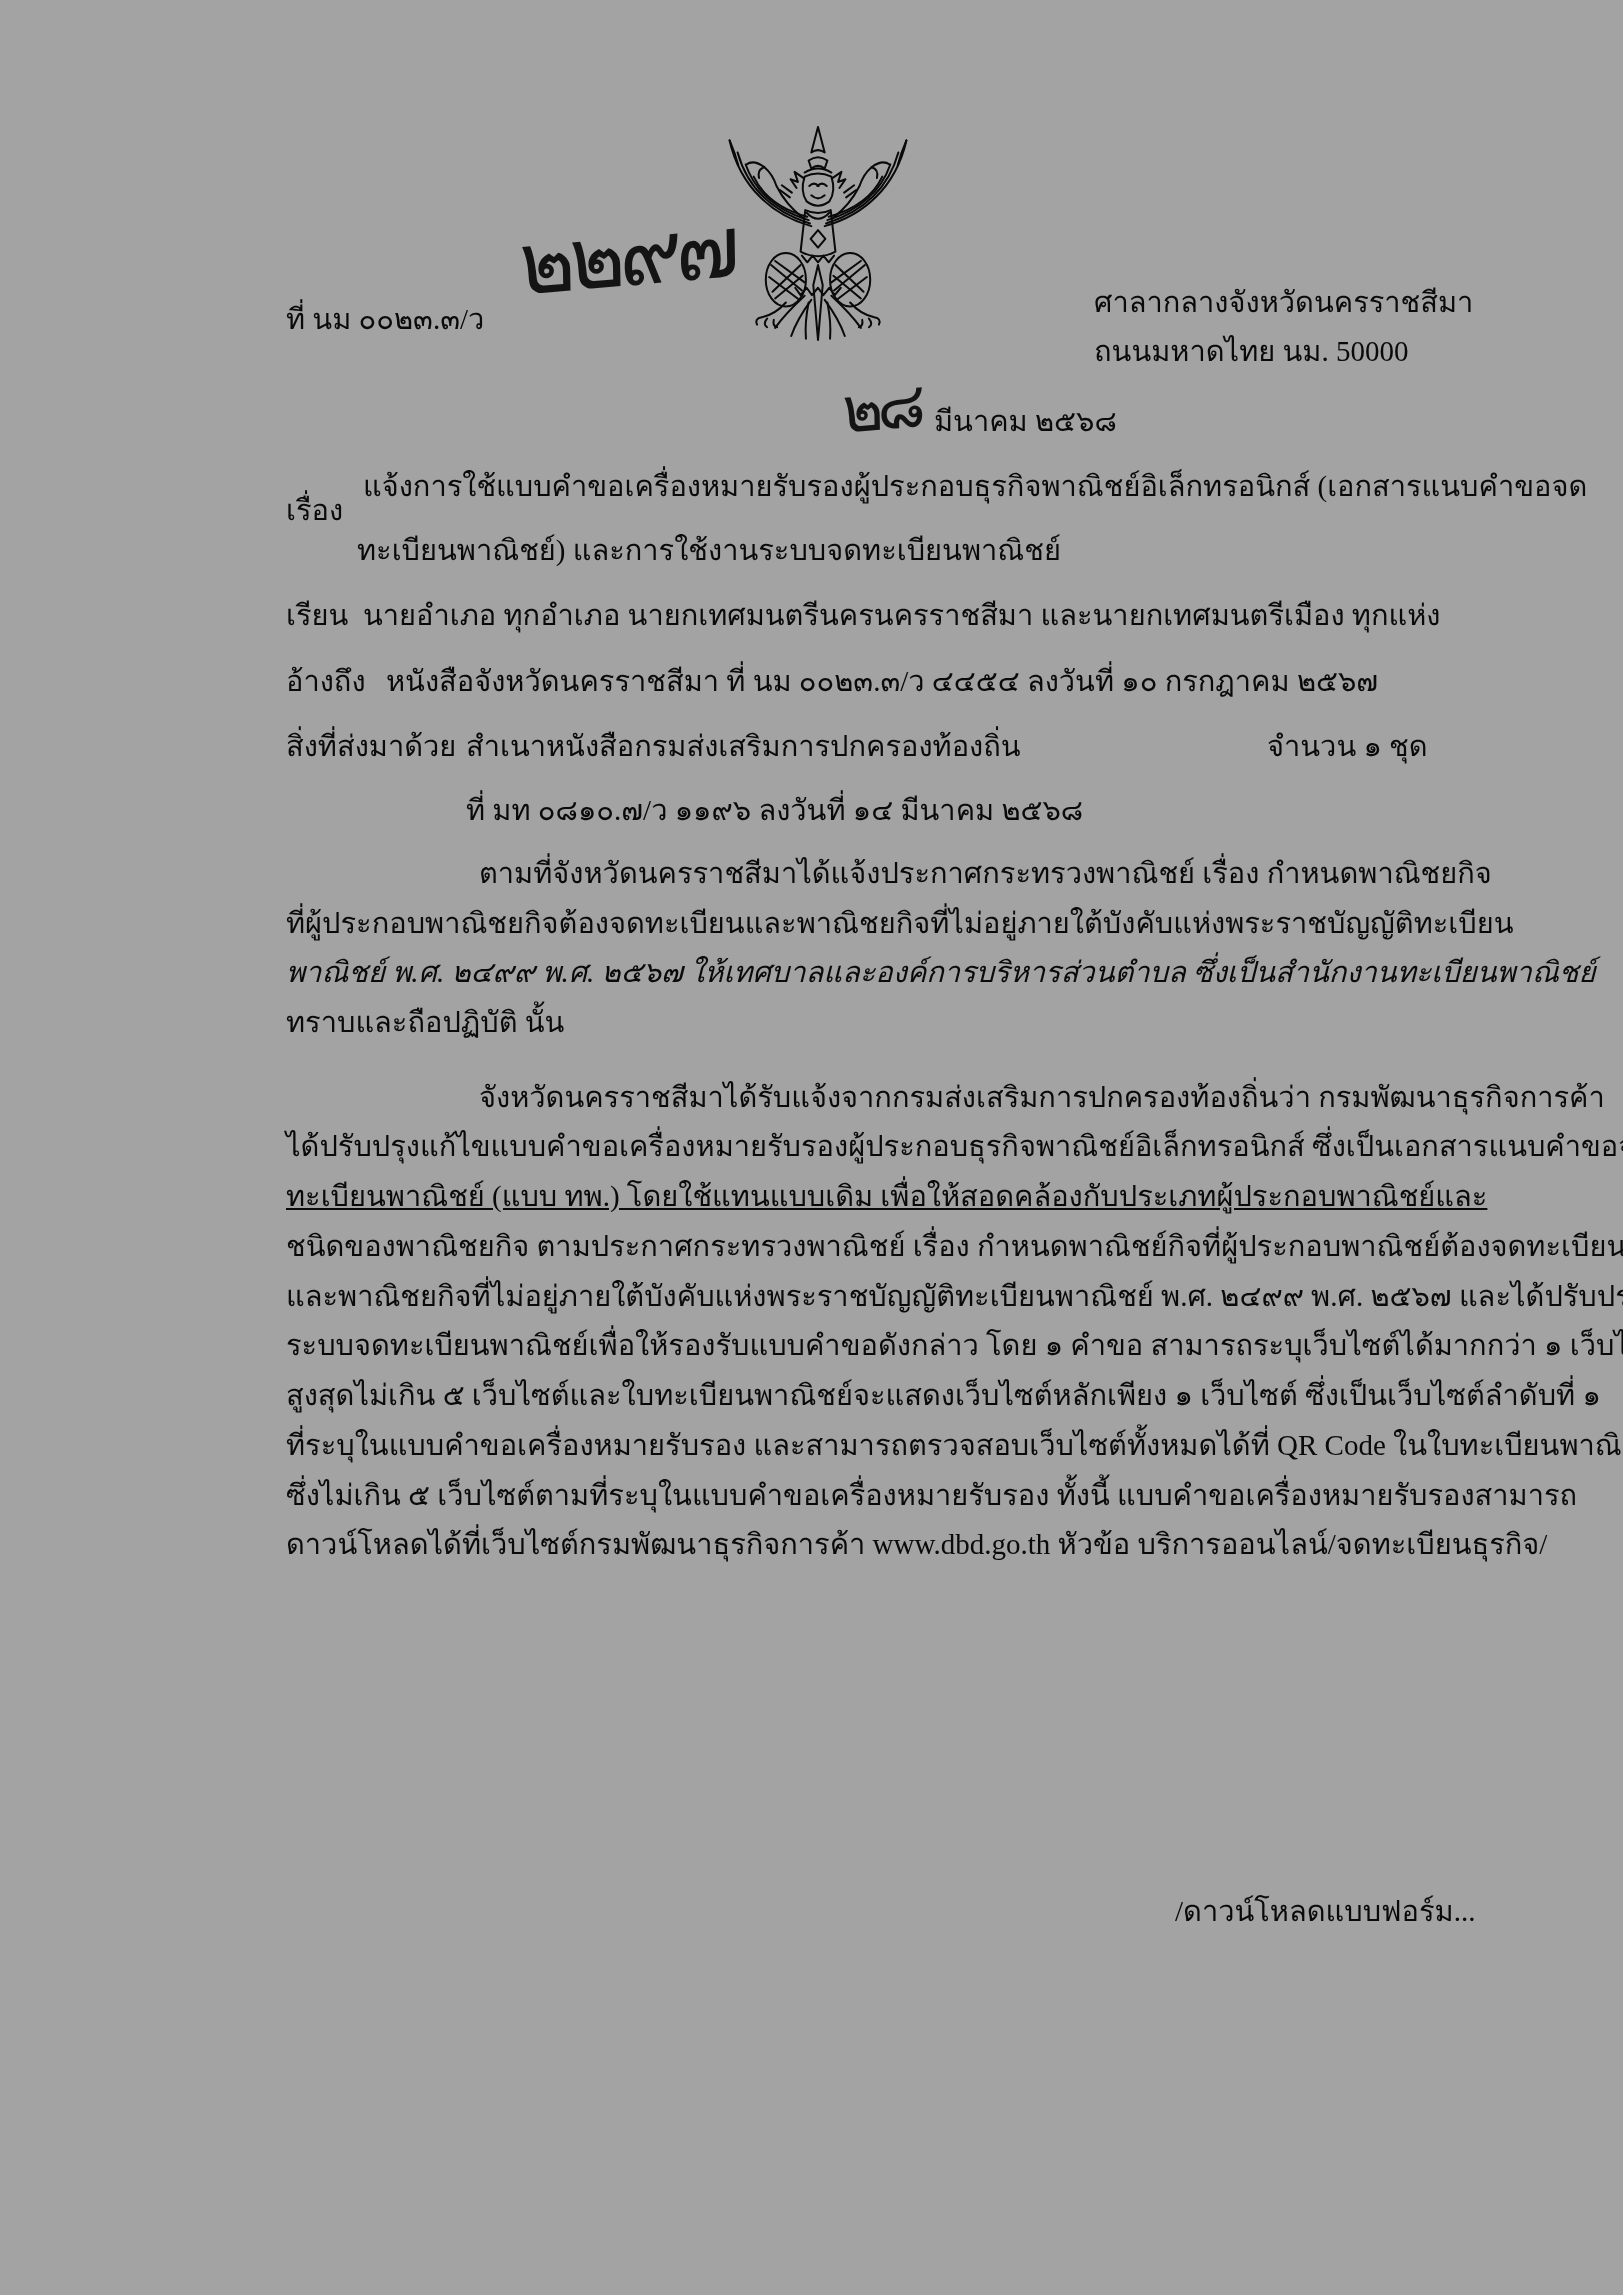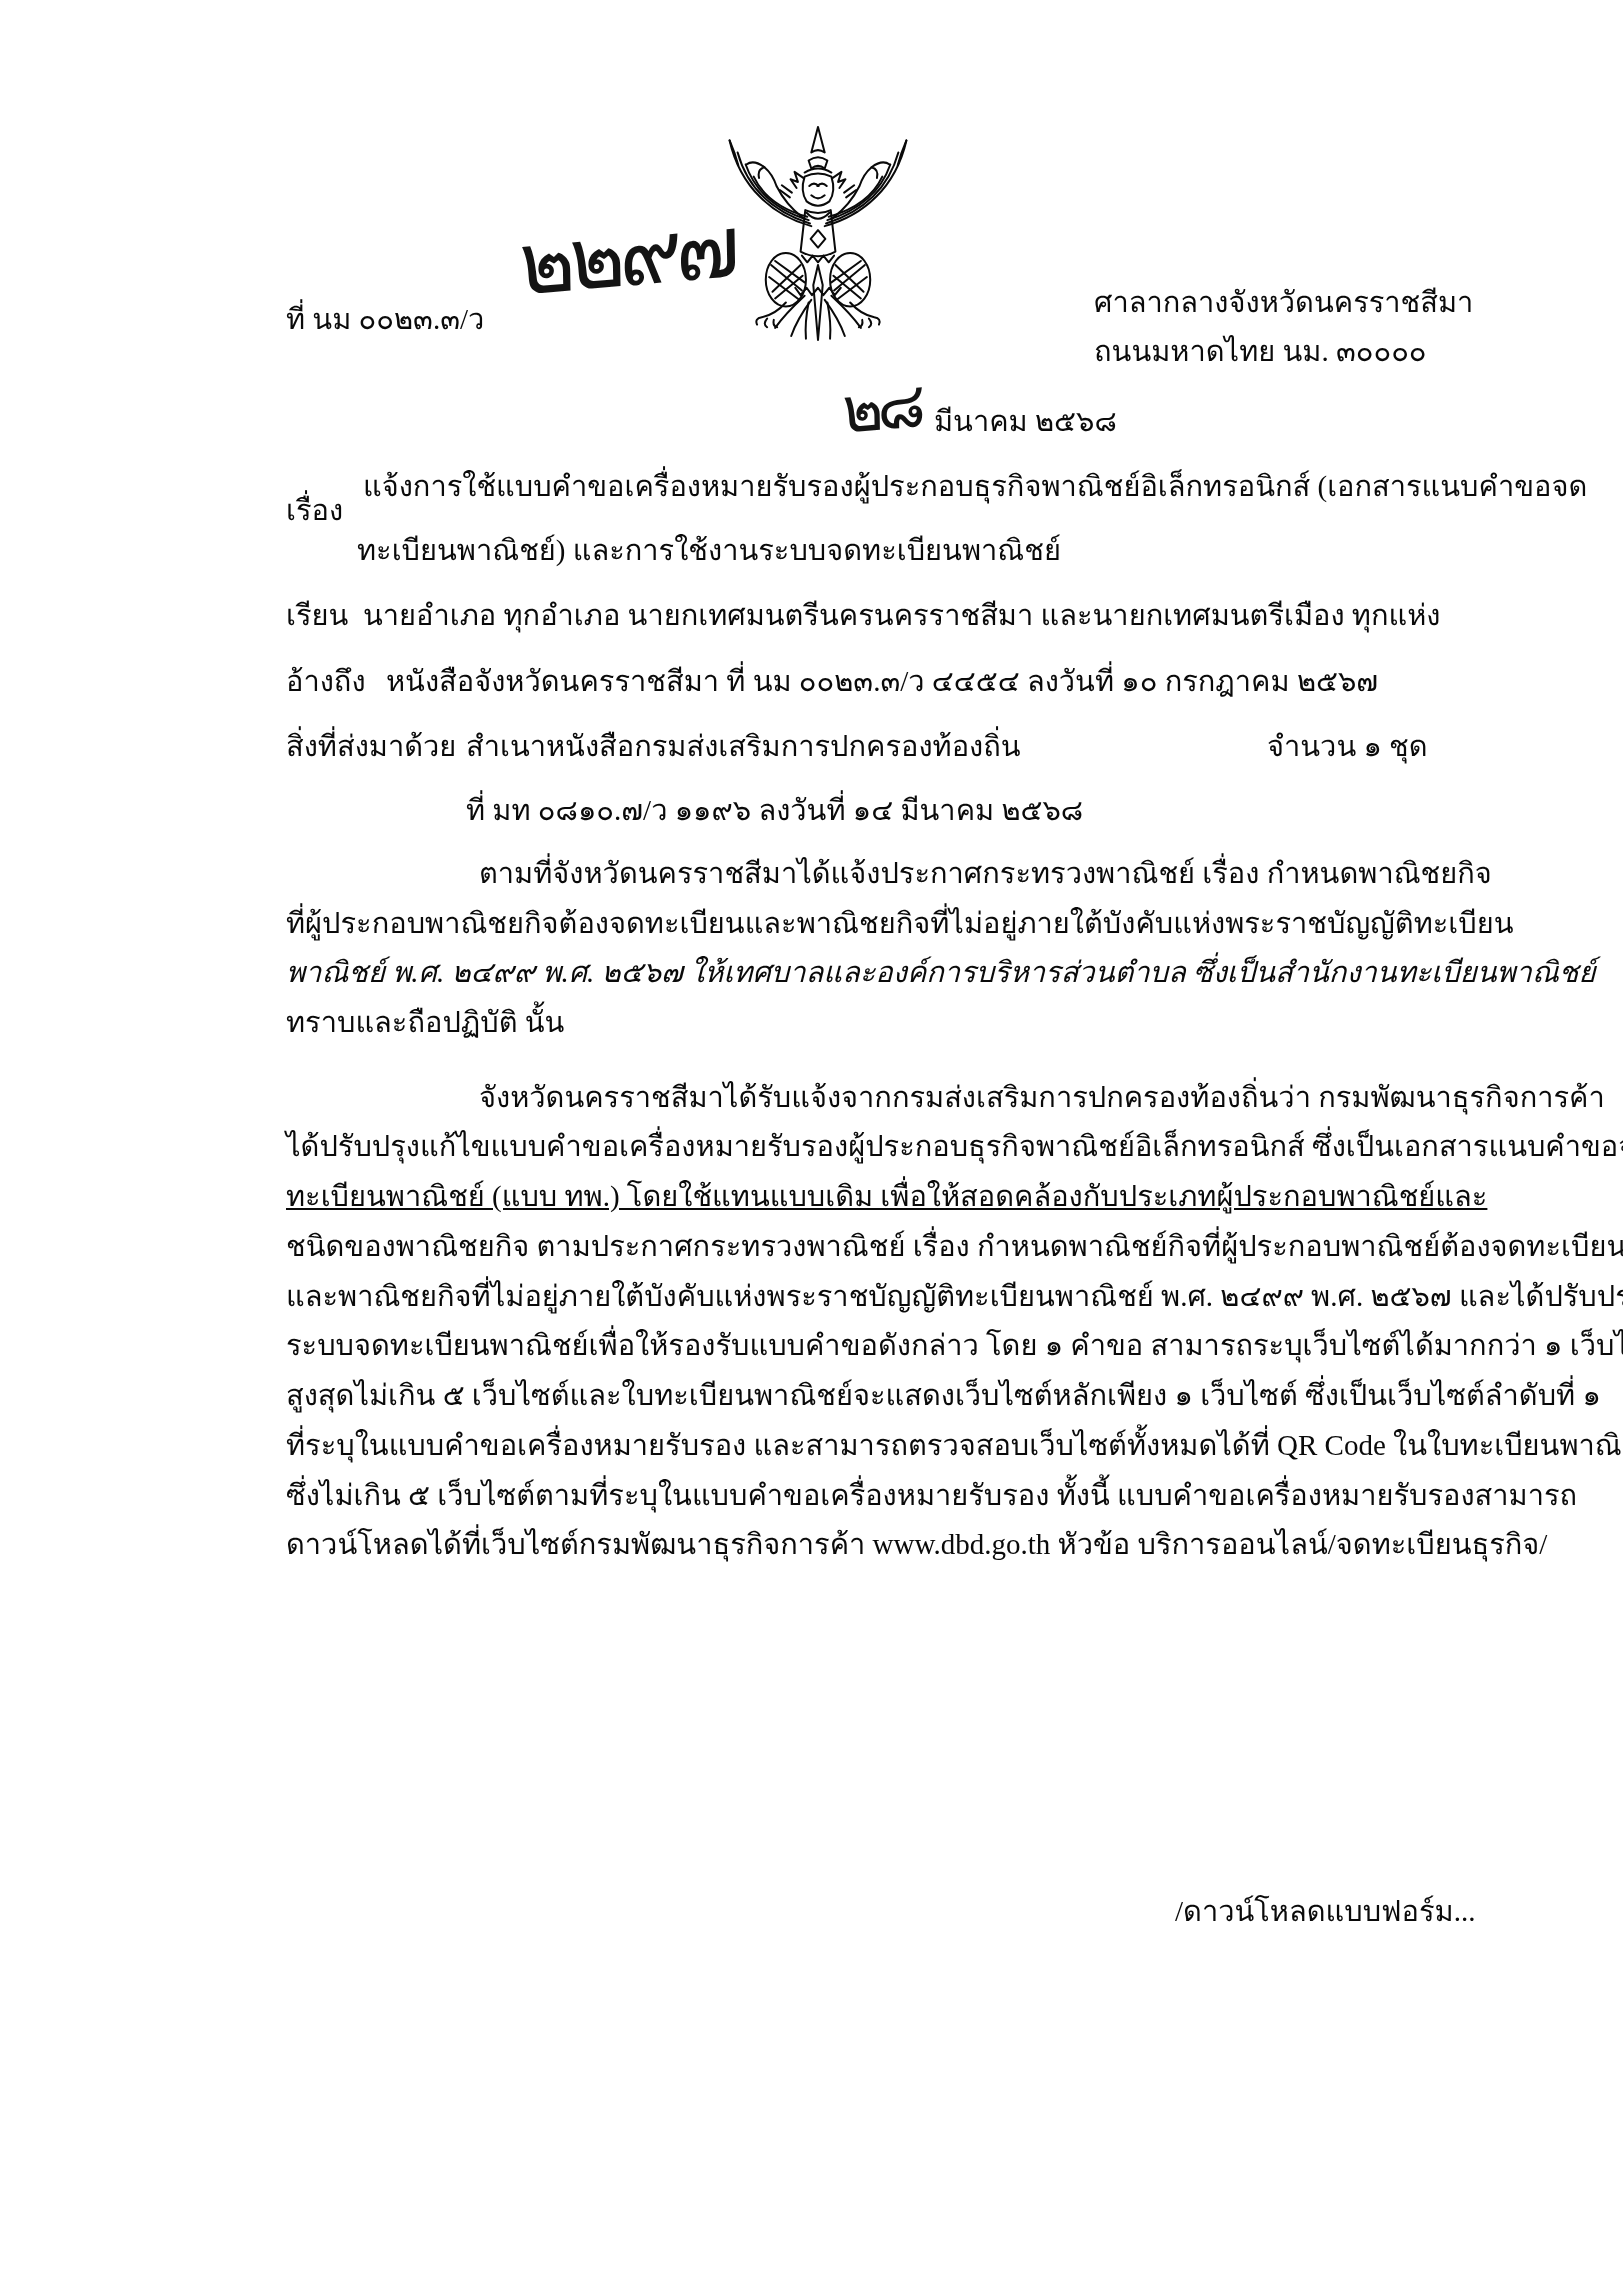--- a/index.html
+++ b/index.html
@@ -1,19 +1,19 @@
 <!DOCTYPE html>
 <html lang="th" style="font-size:10.5px"><head>
 <meta charset="utf-8">
 <style>
   html,body{margin:0;padding:0;background:#e8e8e8;}
   .page{
     position:relative;
     width:1623px;height:2295px;
-    background:#ffffff;
+    background:#a3a3a3;
     color:#0a0a0a;
     font-family:"Liberation Serif","DejaVu Serif",serif;
     overflow:hidden;
   }
   .abs{position:absolute;white-space:nowrap;}
   .fs44{font-size:29px;line-height:35px;}
   .hand{
     font-family:"DejaVu Serif",serif;
     color:#141414;
     letter-spacing:-6.5px;
@@ -92,21 +92,21 @@
     </svg>
   </div>
 
   <div class="abs fs44" style="left:286px;top:302px;">
     <span>ที่ นม ๐๐๒๓.๓/ว</span>
   </div>
   <div class="abs hand hand-docno" style="left:520px;top:216px;">๒๒๙๗</div>
 
   <div class="abs fs44" style="left:1094px;top:285px;">
     <div>ศาลากลางจังหวัดนครราชสีมา</div>
-    <div style="margin-top:14.4px;">ถนนมหาดไทย นม. ๓๐๐๐๐</div>
+    <div style="margin-top:14.4px;">ถนนมหาดไทย นม. 50000</div>
   </div>
 
   <div class="abs hand hand-day" style="left:843px;top:376px;">๒๘</div>
   <div class="abs fs44" style="left:934px;top:404px;">มีนาคม ๒๕๖๘</div>
 
   <div class="abs fs44" style="left:286px;top:493px;">เรื่อง</div>
   <div class="abs fs44" style="left:357px;top:533px;">ทะเบียนพาณิชย์) และการใช้งานระบบจดทะเบียนพาณิชย์</div>
   <div class="abs fs44" style="left:363px;top:469px;">แจ้งการใช้แบบคำขอเครื่องหมายรับรองผู้ประกอบธุรกิจพาณิชย์อิเล็กทรอนิกส์ (เอกสารแนบคำขอจด</div>
 
   <div class="abs fs44" style="left:286px;top:598px;">เรียน</div>

